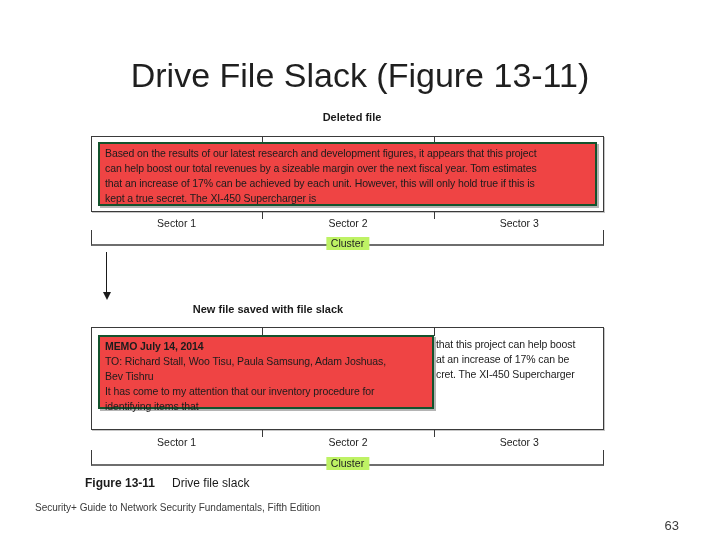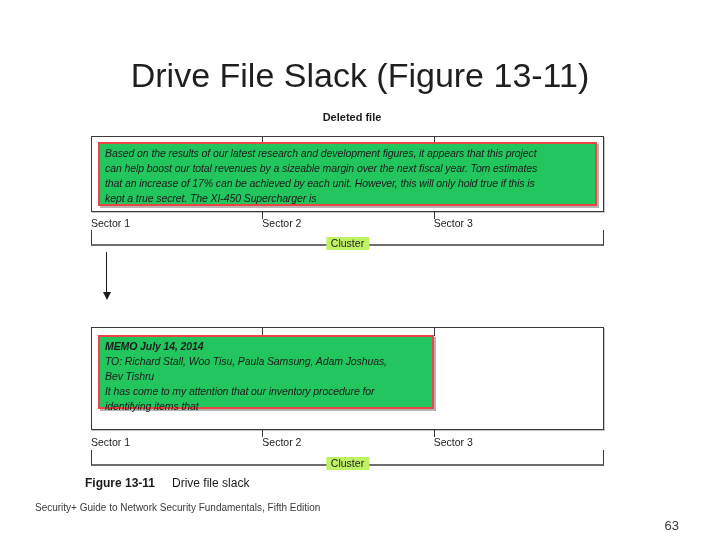--- a/index.html
+++ b/index.html
@@ -20,35 +20,35 @@
     position:absolute;border:1.5px solid #3a3a3a;background:#ffffff;
     box-shadow:1px 1px 0 #c6c6c6;
   }
   .sector-tick-top{
     position:absolute;top:0;width:0;height:8px;border-left:1.5px solid #3a3a3a;
   }
   .sector-tick-bottom{
     position:absolute;bottom:-8px;width:0;height:8px;border-left:1.5px solid #3a3a3a;
   }
   .inner-box{
-    position:absolute;border:2px solid #ef4444;background:#22c55e;
-    box-shadow:2px 2px 0 #b4b4b4;box-sizing:border-box;font-style:italic;
+    position:absolute;border:2px solid #14532d;background:#ef4444;
+    box-shadow:2px 2px 0 #b4b4b4;box-sizing:border-box;
   }
   .doc-text{
     font-size:10.5px;line-height:15px;color:#1c1c1c;letter-spacing:-0.1px;
   }
   .doc-text div{white-space:nowrap;}
   .slack-text{
     position:absolute;font-size:10.5px;line-height:15px;color:#1c1c1c;
     letter-spacing:-0.1px;white-space:nowrap;
   }
   .sector-row{
     position:absolute;display:flex;width:514px;font-size:10.5px;color:#222;
   }
-  .sector-row span{flex:1;}
+  .sector-row span{flex:1;text-align:center;}
   .bracket{
     position:absolute;width:511px;height:14px;
     border-left:1.5px solid #3a3a3a;border-right:1.5px solid #3a3a3a;
     border-bottom:2px solid #6e6e6e;
   }
   .bracket-label{
     position:absolute;left:50%;transform:translateX(-50%);top:7px;
     background:#bef264;padding:0 5px;font-size:10.5px;color:#222;line-height:13px;
   }
   .down-arrow-line{
@@ -101,27 +101,33 @@
     <span>Sector 3</span>
   </div>
 
   <div class="bracket" style="left:91px;top:230px;">
     <span class="bracket-label">Cluster</span>
   </div>
 
   <div class="down-arrow-line" style="left:106px;top:252px;height:41px;"></div>
   <div class="down-arrow-head" style="left:103px;top:292px;"></div>
 
+  <div class="fig-label" style="left:168px;top:303px;width:200px;">New file saved with file slack</div>
 
   <div class="cluster-box" style="left:91px;top:327px;width:511px;height:101px;">
     <div class="sector-tick-top" style="left:170px;"></div>
     <div class="sector-tick-top" style="left:342px;"></div>
     <div class="sector-tick-bottom" style="left:170px;"></div>
     <div class="sector-tick-bottom" style="left:342px;"></div>
 
+    <div class="slack-text" style="left:344px;top:9px;">
+      <div>that this project can help boost</div>
+      <div>at an increase of 17% can be</div>
+      <div>cret. The XI-450 Supercharger</div>
+    </div>
 
     <div class="inner-box doc-text" style="left:6px;top:7px;width:336px;height:74px;padding:2px 0 0 5px;">
       <div class="memo-line-bold">MEMO July 14, 2014</div>
       <div>TO: Richard Stall, Woo Tisu, Paula Samsung, Adam Joshuas,</div>
       <div>Bev Tishru</div>
       <div>It has come to my attention that our inventory procedure for</div>
       <div>identifying items that</div>
     </div>
   </div>
 

